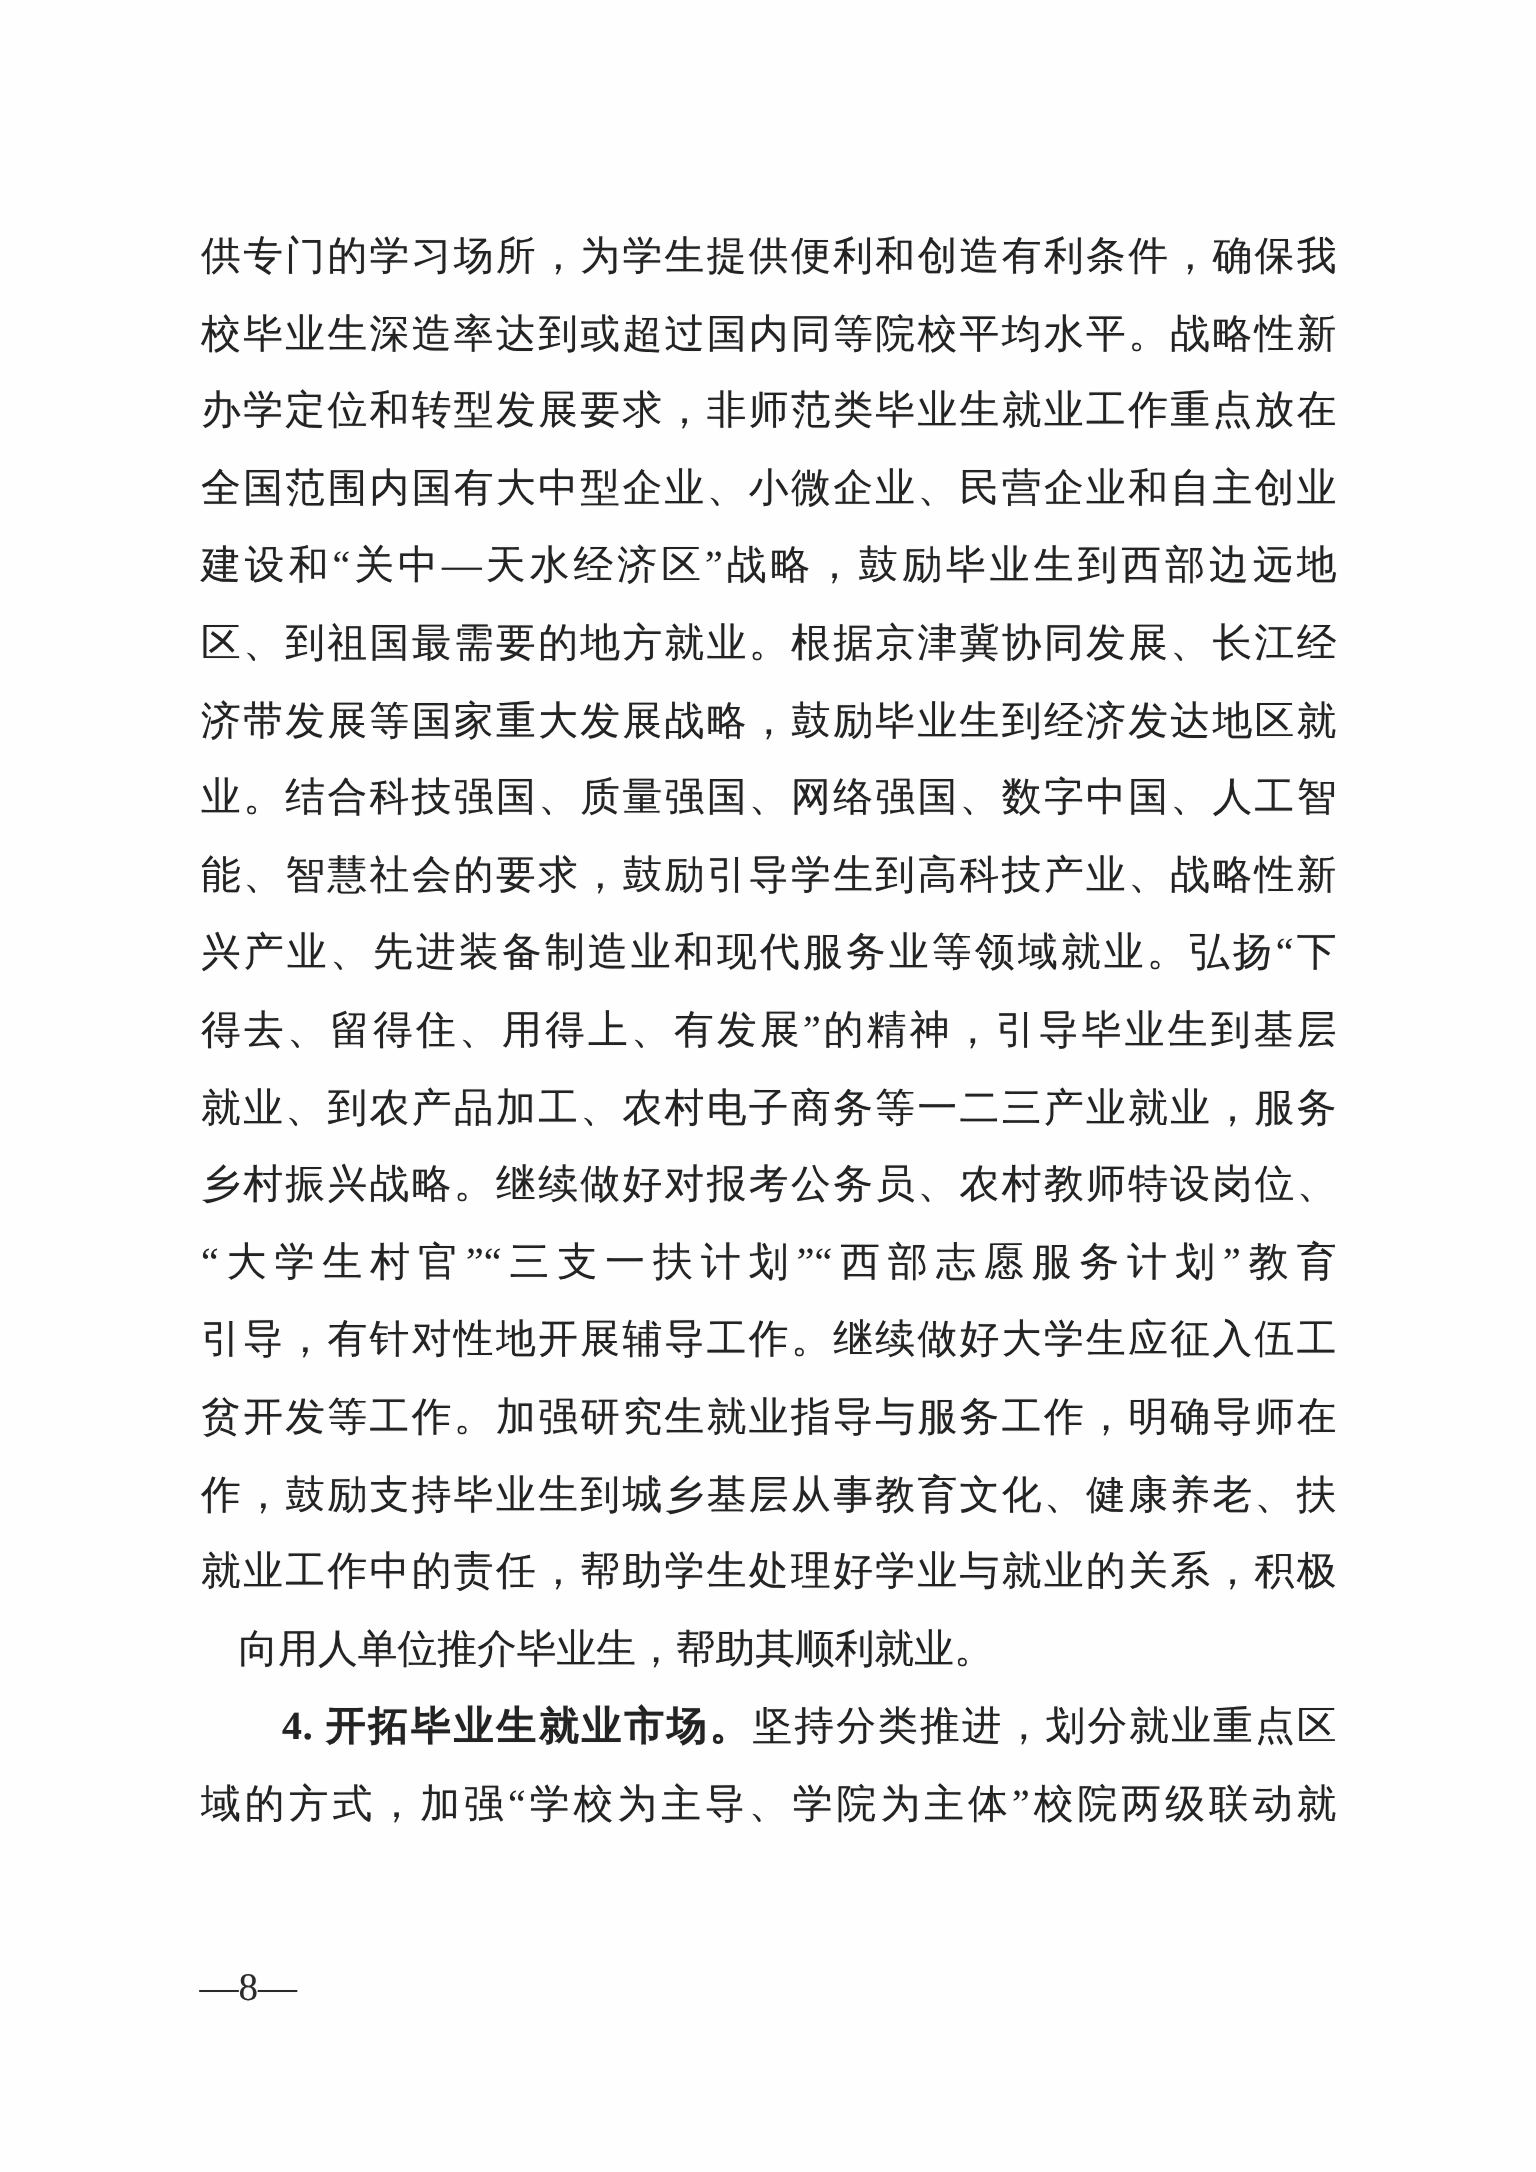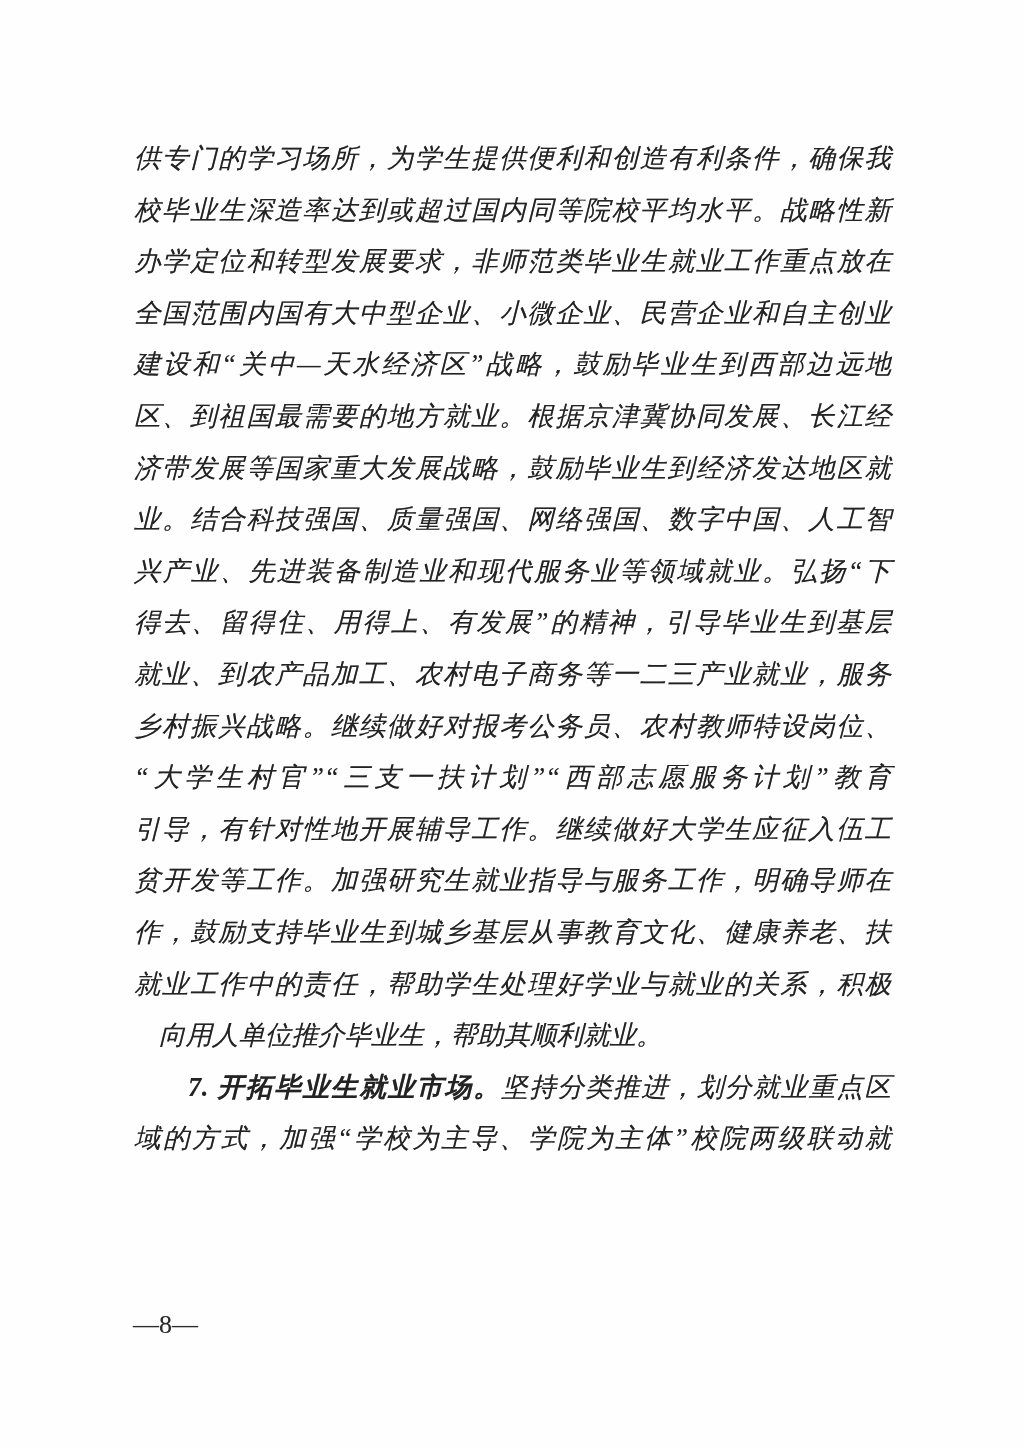--- a/index.html
+++ b/index.html
@@ -12,23 +12,22 @@
     position: relative;
     width: 1024px;
     height: 1448px;
     background: #fefefe;
     color: #232323;
     overflow: hidden;
   }
   .body-text {
     position: absolute;
     left: 134px;
-    top: 133px;
+    top: 145px;
     width: 757px;
-    font-style: italic;
   }
   .line {
     font-size: 26.5px;
     line-height: 51.6px;
     height: 51.6px;
     text-align: justify;
     text-align-last: justify;
     text-justify: inter-character;
     color: #232323;
     text-shadow: 0 0 0.5px rgba(40,40,40,0.45);
@@ -60,27 +59,28 @@
 <div class="page">
   <main class="body-text" id="body-text">
       <div class="line">供专门的学习场所，为学生提供便利和创造有利条件，确保我</div>
       <div class="line">校毕业生深造率达到或超过国内同等院校平均水平。战略性新</div>
       <div class="line">办学定位和转型发展要求，非师范类毕业生就业工作重点放在</div>
       <div class="line">全国范围内国有大中型企业、小微企业、民营企业和自主创业</div>
       <div class="line">建设和“关中—天水经济区”战略，鼓励毕业生到西部边远地</div>
       <div class="line">区、到祖国最需要的地方就业。根据京津冀协同发展、长江经</div>
       <div class="line">济带发展等国家重大发展战略，鼓励毕业生到经济发达地区就</div>
       <div class="line">业。结合科技强国、质量强国、网络强国、数字中国、人工智</div>
+      <div class="line">能、智慧社会的要求，鼓励引导学生到高科技产业、战略性新</div>
       <div class="line">兴产业、先进装备制造业和现代服务业等领域就业。弘扬“下</div>
       <div class="line">得去、留得住、用得上、有发展”的精神，引导毕业生到基层</div>
       <div class="line">就业、到农产品加工、农村电子商务等一二三产业就业，服务</div>
       <div class="line">乡村振兴战略。继续做好对报考公务员、农村教师特设岗位、</div>
       <div class="line">“大学生村官”“三支一扶计划”“西部志愿服务计划”教育</div>
       <div class="line">引导，有针对性地开展辅导工作。继续做好大学生应征入伍工</div>
       <div class="line">贫开发等工作。加强研究生就业指导与服务工作，明确导师在</div>
       <div class="line">作，鼓励支持毕业生到城乡基层从事教育文化、健康养老、扶</div>
       <div class="line">就业工作中的责任，帮助学生处理好学业与就业的关系，积极</div>
       <div class="line end">向用人单位推介毕业生，帮助其顺利就业。</div>
-      <div class="line indent"><b>7. 开拓毕业生就业市场。</b>坚持分类推进，划分就业重点区</div>
+      <div class="line indent"><b>4. 开拓毕业生就业市场。</b>坚持分类推进，划分就业重点区</div>
       <div class="line">域的方式，加强“学校为主导、学院为主体”校院两级联动就</div>
     </main>
   <div class="footer">—8—</div>
 </div>
 
 </body></html>

